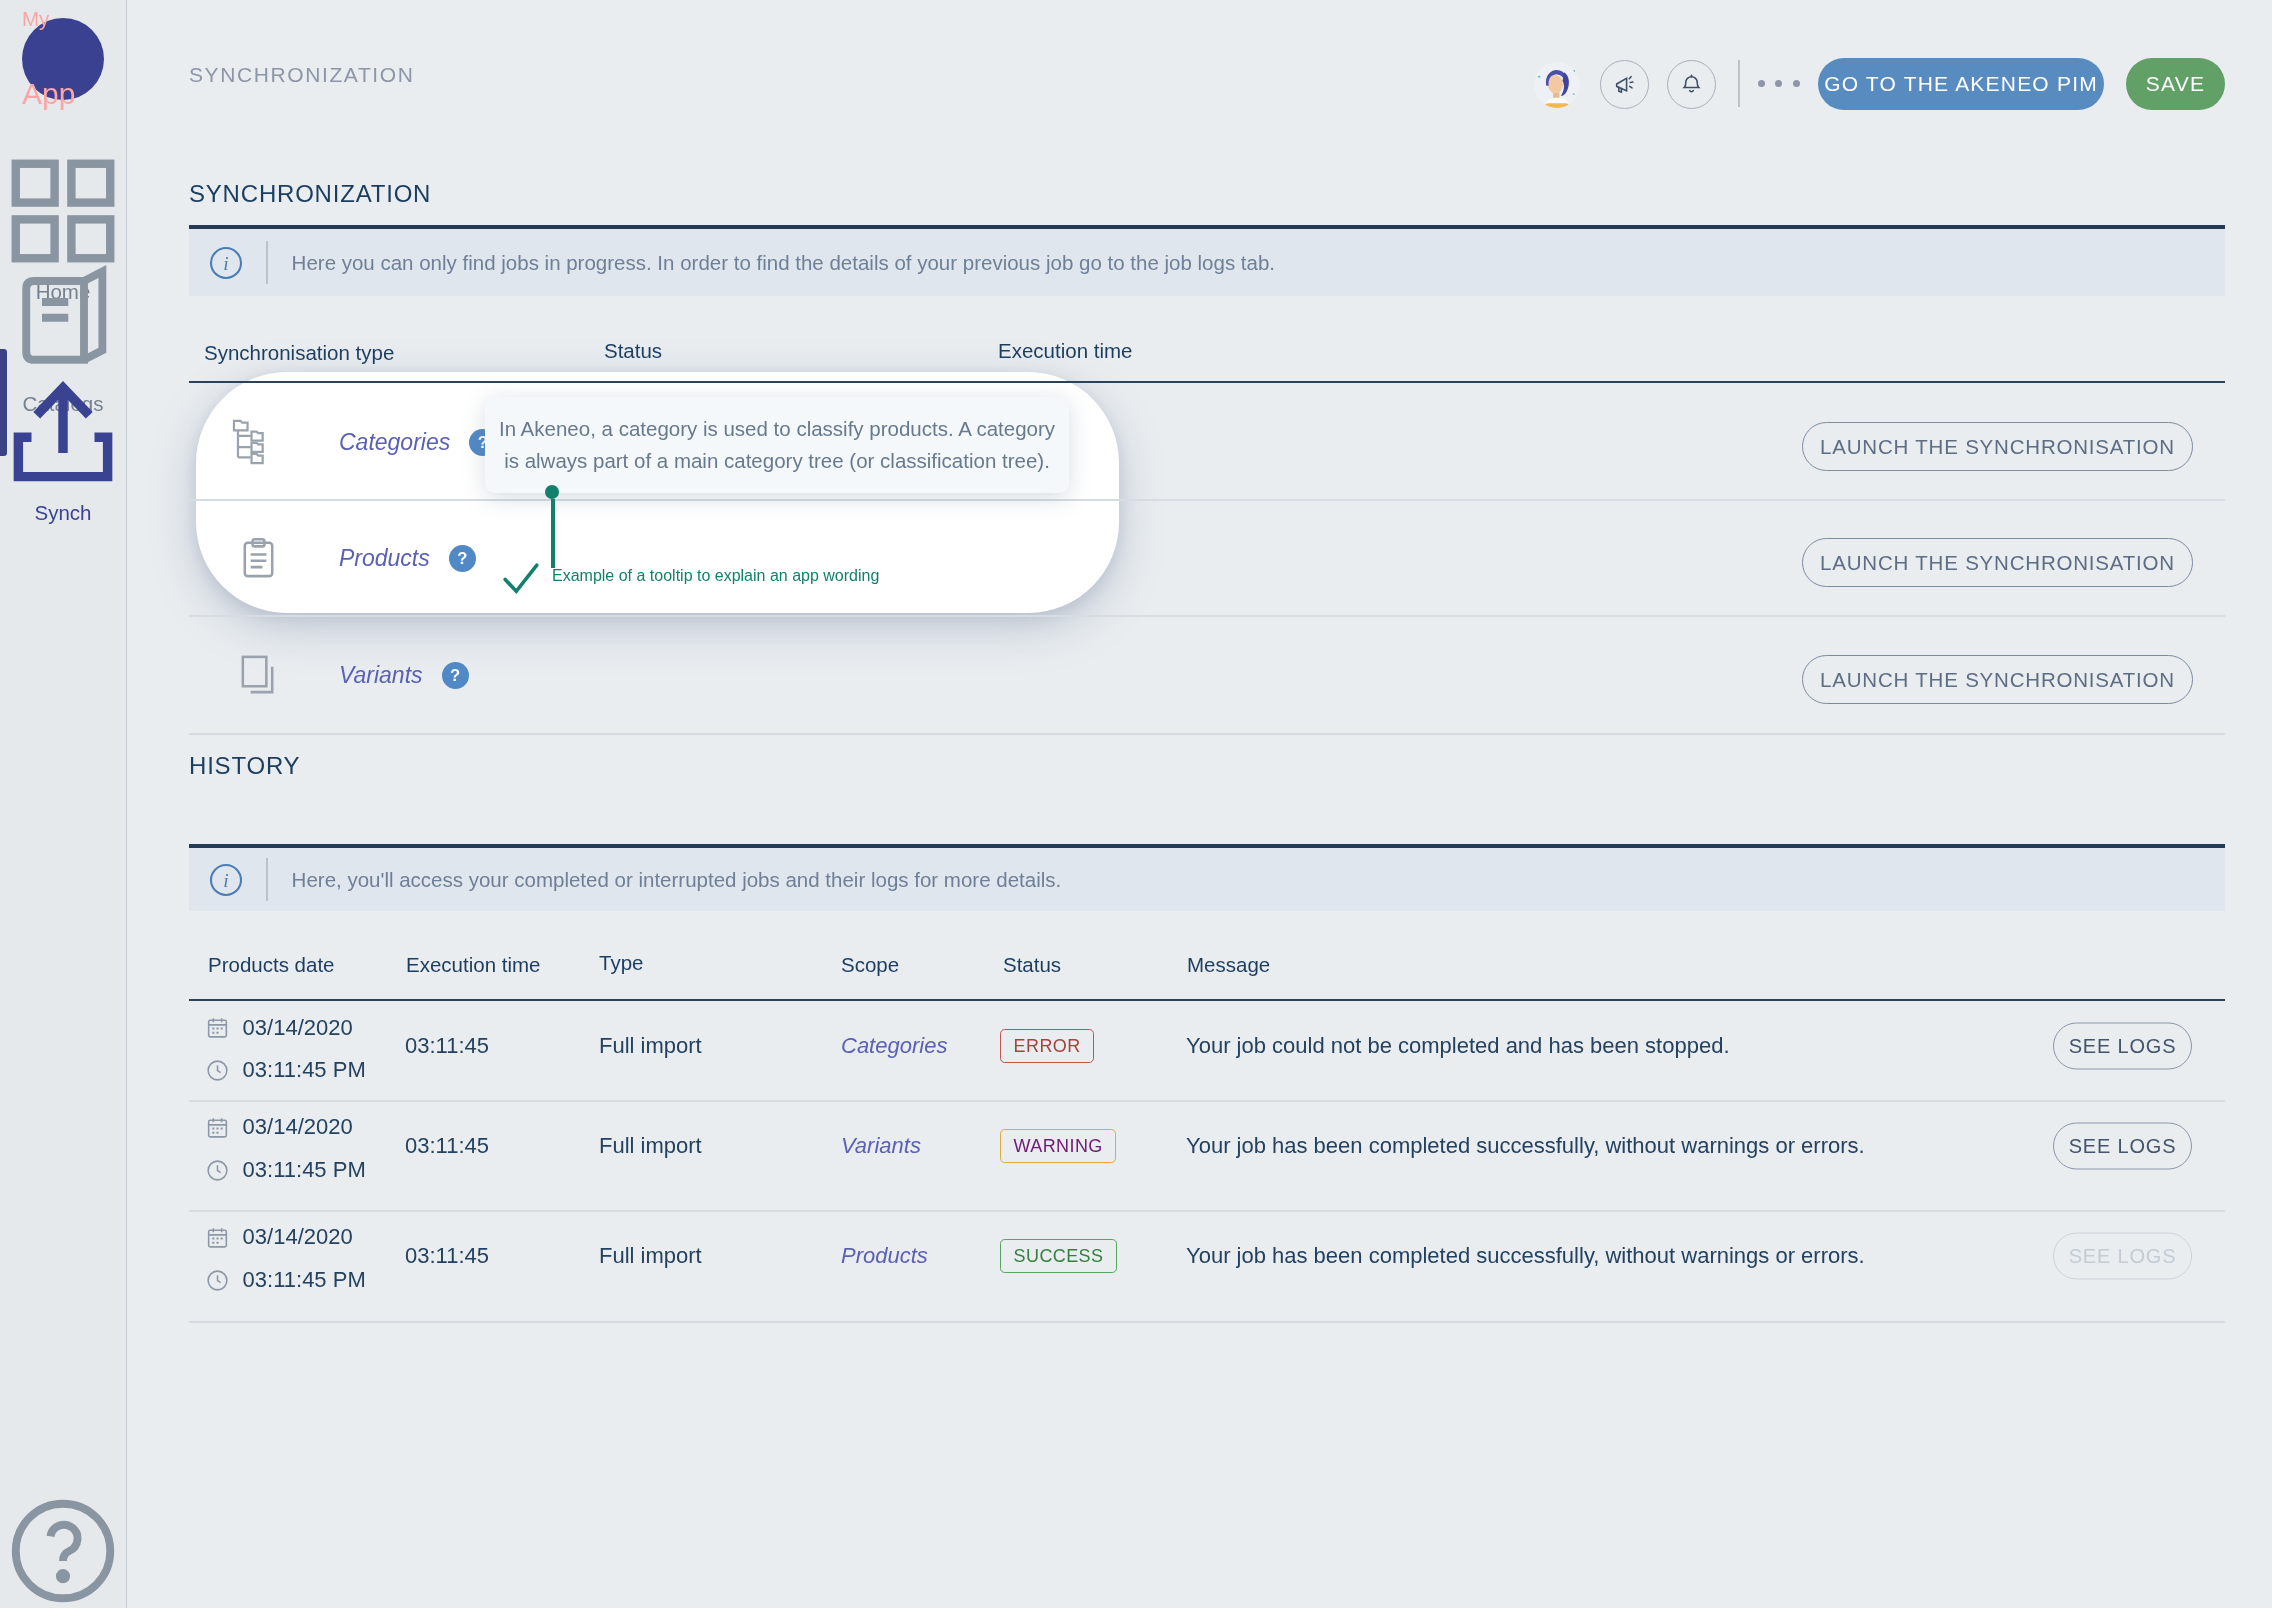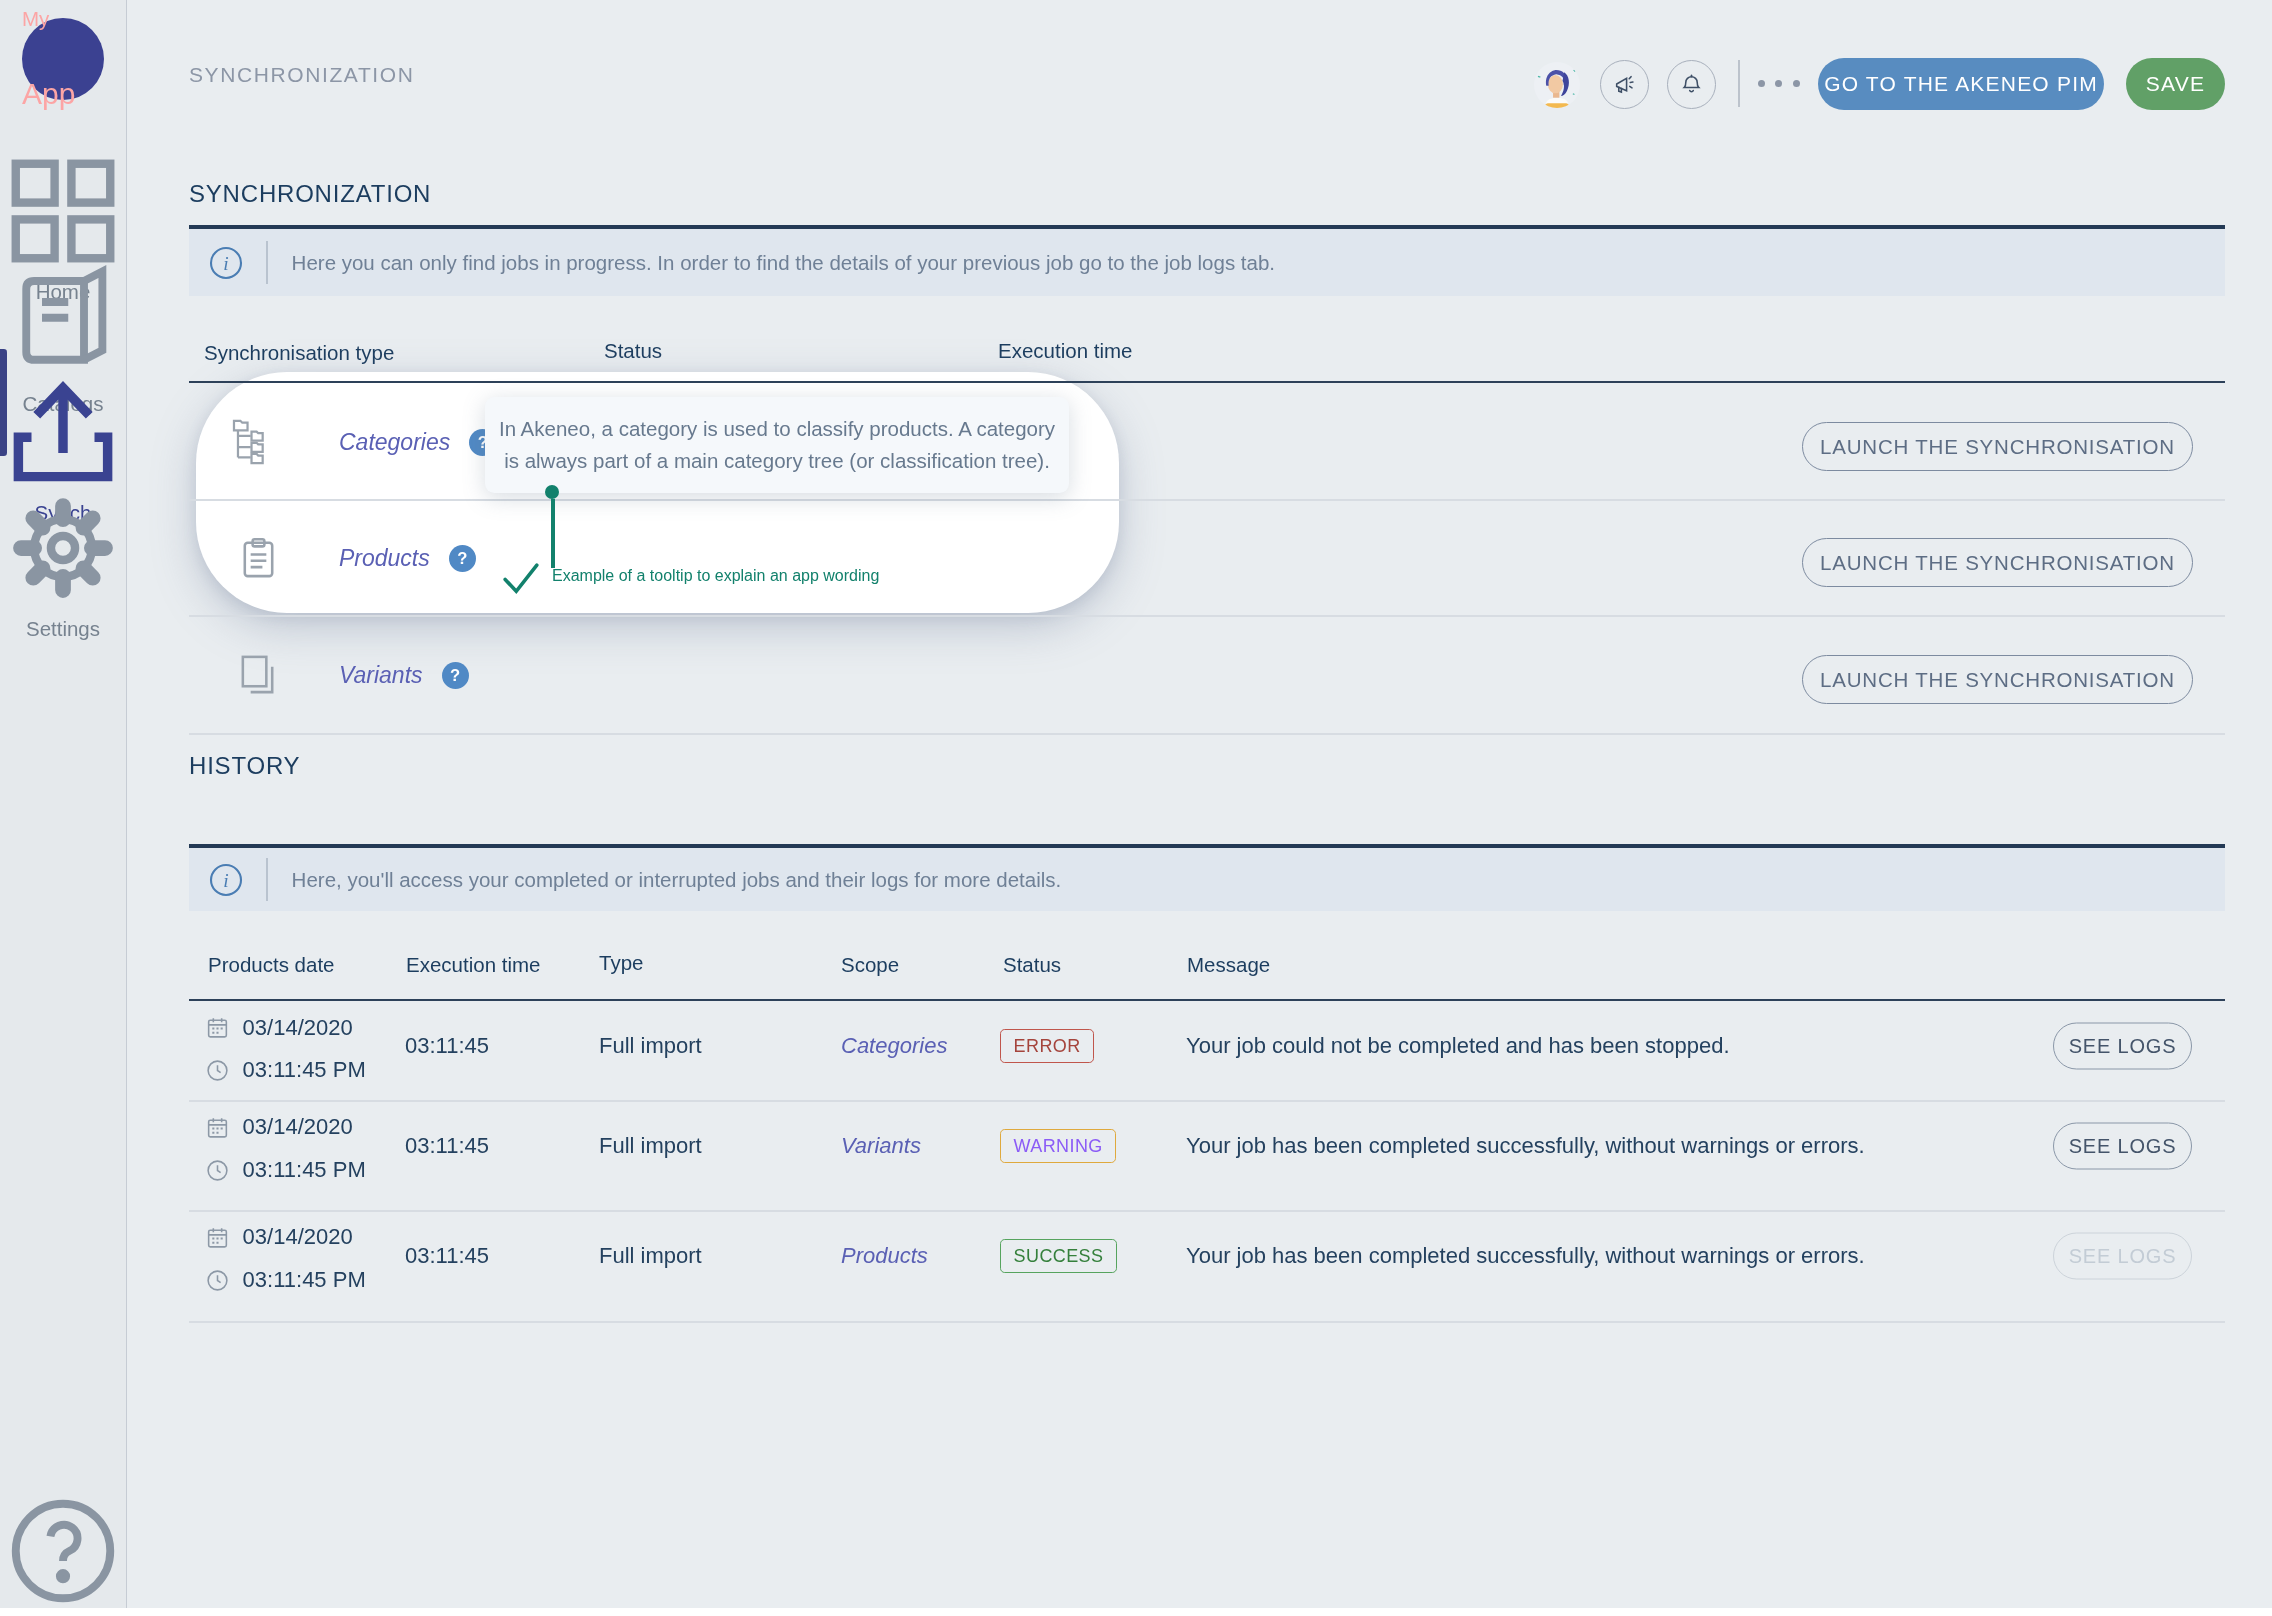--- a/index.html
+++ b/index.html
@@ -67,21 +67,21 @@
   .annotation{position:absolute;left:552px;top:567px;font-size:16px;color:#12816c;z-index:5;}
   .check-ic{position:absolute;left:502px;top:562px;width:38px;height:33px;color:#12816c;z-index:5;}
   
   .hist-row{position:absolute;left:189px;width:2036px;z-index:3;}
   .cell-dateline{position:absolute;left:16px;display:flex;align-items:center;gap:12.6px;font-size:22px;color:#24415f;}
   .cell-dateline .d-ic{width:25px;height:25px;color:#8c98a6;}
   .cell-mid{position:absolute;transform:translateY(-50%);font-size:22px;color:#24415f;}
   .scope-link{font-style:italic;color:#5a60b4;cursor:pointer;}
   .status-badge{display:inline-block;padding:5.5px 12.6px;border:1.6px solid;border-radius:4.7px;font-size:18px;letter-spacing:0.4px;}
   .badge--error{border-color:#c0564c;color:#a5443c;}
-  .badge--warning{border-color:#dfa93d;color:#8b5cf6;}
+  .badge--warning{border-color:#dfa93d;color:#701a75;}
   .badge--success{border-color:#56a45e;color:#35803c;}
   .btn-seelogs{position:absolute;right:33px;width:139px;height:47px;border-radius:24.5px;border:1.6px solid #8a97a8;background:transparent;
                color:#44546a;font-family:"Liberation Sans",sans-serif;font-size:20px;letter-spacing:0.8px;
                display:flex;align-items:center;justify-content:center;cursor:pointer;transform:translateY(-50%);}
   .btn-seelogs.disabled{border-color:#ccd3da;color:#c3ccd5;cursor:default;}
   .bottom-strip{position:absolute;left:0;right:0;bottom:0;height:8px;background:#ffffff;}
 </style>
 </head>
 <body>
 
@@ -118,32 +118,20 @@
   <div class="nav-item active" style="top:369px">
     <span class="nav-icon">
       <svg viewBox="0 0 24 24" fill="none" stroke="currentColor" stroke-width="1.8">
           <path d="M12 16V4.2M7 8.8L12 3.6L17 8.8"></path>
           <path d="M6 13H3.5V20.5H20.5V13H18"></path>
         </svg>
     </span>
     <div class="nav-label">Synch</div>
   </div>
 
-  <div class="nav-item" style="top:485px">
-    <span class="nav-icon">
-      <svg viewBox="0 0 24 24" fill="none" stroke="currentColor">
-          <circle cx="12" cy="12" r="5.5" stroke-width="1.6"></circle>
-          <circle cx="12" cy="12" r="2.3" stroke-width="1.6"></circle>
-          <g stroke-width="3" stroke-linecap="round">
-            <path d="M17.5 12H20M15.89 15.89L17.66 17.66M12 17.5V20M8.11 15.89L6.34 17.66M6.5 12H4M8.11 8.11L6.34 6.34M12 6.5V4M15.89 8.11L17.66 6.34"></path>
-          </g>
-        </svg>
-    </span>
-    <div class="nav-label">Settings</div>
-  </div>
 
   <div class="nav-item" style="top:1488px">
     <span class="nav-icon">
       <svg viewBox="0 0 24 24" fill="none" stroke="currentColor" stroke-width="1.5">
           <circle cx="12" cy="12" r="9"></circle>
           <path d="M9.6 9.2a2.6 2.6 0 1 1 3.6 2.8c-.9.4-1.2 1-1.2 1.9"></path>
           <circle cx="12" cy="16.8" r=".6" fill="currentColor"></circle>
         </svg>
     </span>
     

